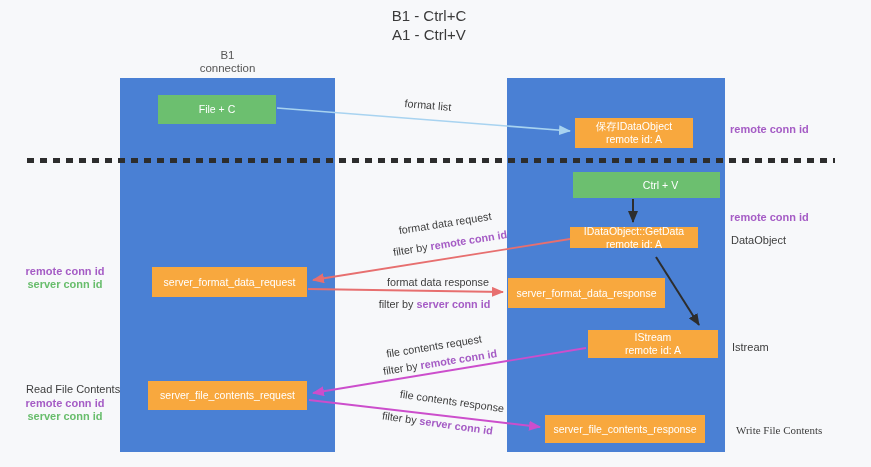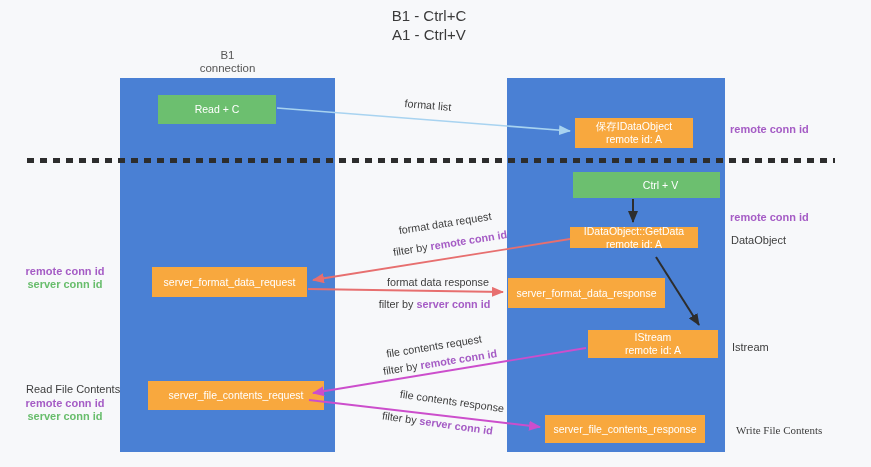--- a/index.html
+++ b/index.html
@@ -37,21 +37,21 @@
     <div>B1</div>
     <div>connection</div>
   </div>
 
   <div class="lifeline left"></div>
   <div class="lifeline right"></div>
 
   <div class="dashed-divider"></div>
 
   <div class="node green" style="left:158px;top:95px;width:118px;height:29px;">
-    <div>Read + C</div>
+    <div>File + C</div>
   </div>
 
   <div class="node orange" style="left:575px;top:118px;width:118px;height:30px;">
     <div>保存IDataObject</div>
     <div>remote id: A</div>
   </div>
 
   <div class="node green" style="left:573px;top:172px;width:119px;height:26px;padding-left:28px;">
     <div>Ctrl + V</div>
   </div>
@@ -67,21 +67,21 @@
 
   <div class="node orange" style="left:508px;top:278px;width:157px;height:30px;">
     <div>server_format_data_response</div>
   </div>
 
   <div class="node orange" style="left:588px;top:330px;width:130px;height:28px;">
     <div>IStream</div>
     <div>remote id: A</div>
   </div>
 
-  <div class="node orange" style="left:148px;top:381px;width:176px;height:29px;">
+  <div class="node orange" style="left:148px;top:381px;width:159px;height:29px;">
     <div>server_file_contents_request</div>
   </div>
 
   <div class="node orange" style="left:545px;top:415px;width:160px;height:28px;">
     <div>server_file_contents_response</div>
   </div>
 
   <svg class="arrows" width="871" height="467">
     <defs>
       <marker id="ah-blue" markerUnits="userSpaceOnUse" markerWidth="12" markerHeight="10" refX="11" refY="5" orient="auto">

